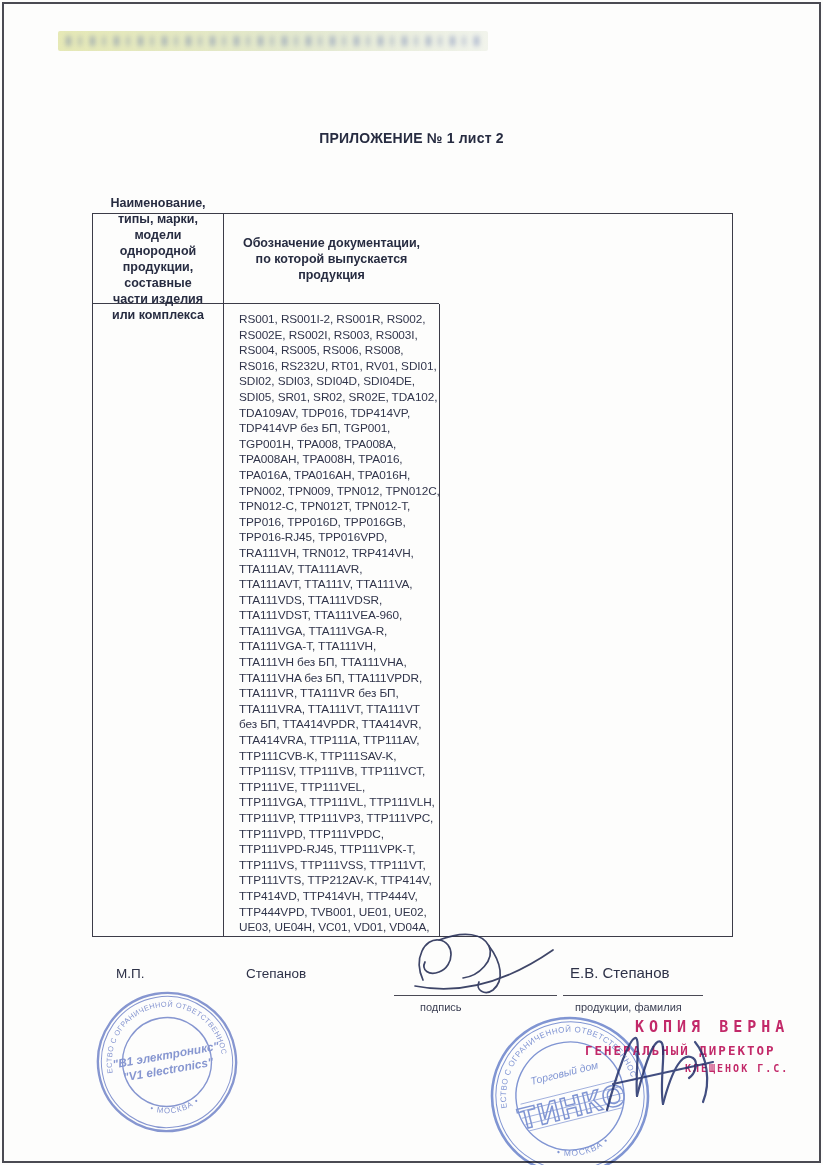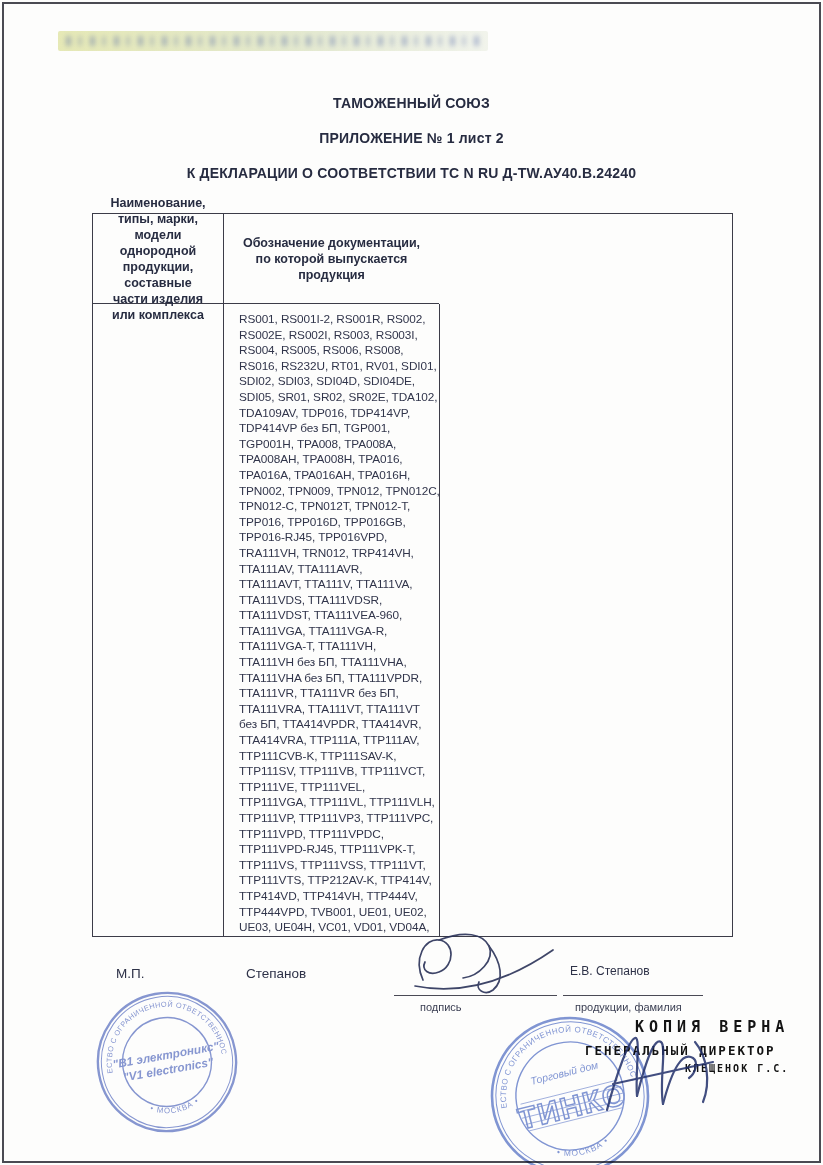--- a/index.html
+++ b/index.html
@@ -45,58 +45,56 @@
   .tbody .td { height:632px; overflow:hidden; }
   .td.products {
     white-space:pre; font-size:11.8px; line-height:15.6px;
     padding:8px 2px 0 15px; color:#31354b; letter-spacing:-.1px;
   }
 
   
   .f-label { position:absolute; font-size:13.5px; color:#2e3248; }
   .seal-label { left:116px; top:966px; }
   .applicant { left:246px; top:966px; }
-  .signatory { left:570px; top:964px; font-size:12px; }
+  .signatory { left:570px; top:964px; font-size:15px; }
   .sig-line { position:absolute; height:0; border-bottom:1.5px solid #4a4a55; }
   .line-sign { left:394px; top:995px; width:163px; }
   .line-name { left:563px; top:995px; width:140px; }
   .caption { position:absolute; font-size:11px; color:#3a3e52;text-align:center; }
   .cap-sign { left:420px; top:1001px; }
   .cap-name { left:575px; top:1001px; }
 
   .sig-svg { position:absolute; left:405px; top:928px; }
   .dir-sig-svg { position:absolute; left:595px; top:1022px; z-index:5; }
 
   
   .stamp { position:absolute; mix-blend-mode:multiply; }
   .stamp-left { left:94px; top:989px; width:146px; height:146px; color:#3d57b8; opacity:.62; transform:rotate(-10deg); }
   .stamp-right { left:488px; top:1014px; width:164px; height:164px; color:#3f5fc0; opacity:.66; transform:rotate(-14deg); }
 
   
   .copy-mark {
     position:absolute; left:585px; top:1018px; width:235px; z-index:4;
-    font-family:"DejaVu Sans Mono", monospace; color:#000000; opacity:.92;
+    font-family:"DejaVu Sans Mono", monospace; color:#be185d; opacity:.92;
   }
   .copy-mark .l1 { font-size:15px; font-weight:bold; letter-spacing:5px; margin-left:50px; }
   .copy-mark .l2 { font-size:12.5px; font-weight:bold; letter-spacing:2px; margin-top:7px; }
   .copy-mark .l3 { font-size:10px; font-weight:bold; letter-spacing:2px; margin-top:5px; margin-left:100px; }
 </style>
 </head>
 <body>
 
 <div class="page">
   <div class="page-frame"></div>
 
   <div class="artifact">
     <div class="smudge"></div>
   </div>
 
-  <div class="heading h1">ТАМОЖЕННЫЙ СОЮЗ</div>
   <div class="heading h2">ПРИЛОЖЕНИЕ № 1 лист 2</div>
-  <div class="heading h3">К ДЕКЛАРАЦИИ О СООТВЕТСТВИИ ТС N RU Д-TW.АУ40.В.24240</div>
 
   <div class="doc-table">
     <div class="tr thead">
       <div class="th c2">Наименование, типы, марки, модели однородной продукции, составные части изделия или комплекса</div>
       <div class="th c3">Обозначение документации, по которой выпускается продукция</div>
     </div>
     <div class="tr tbody">
       <div class="td c1"></div>
       <div class="td c2 products">RS001, RS001I-2, RS001R, RS002,
 RS002E, RS002I, RS003, RS003I,

